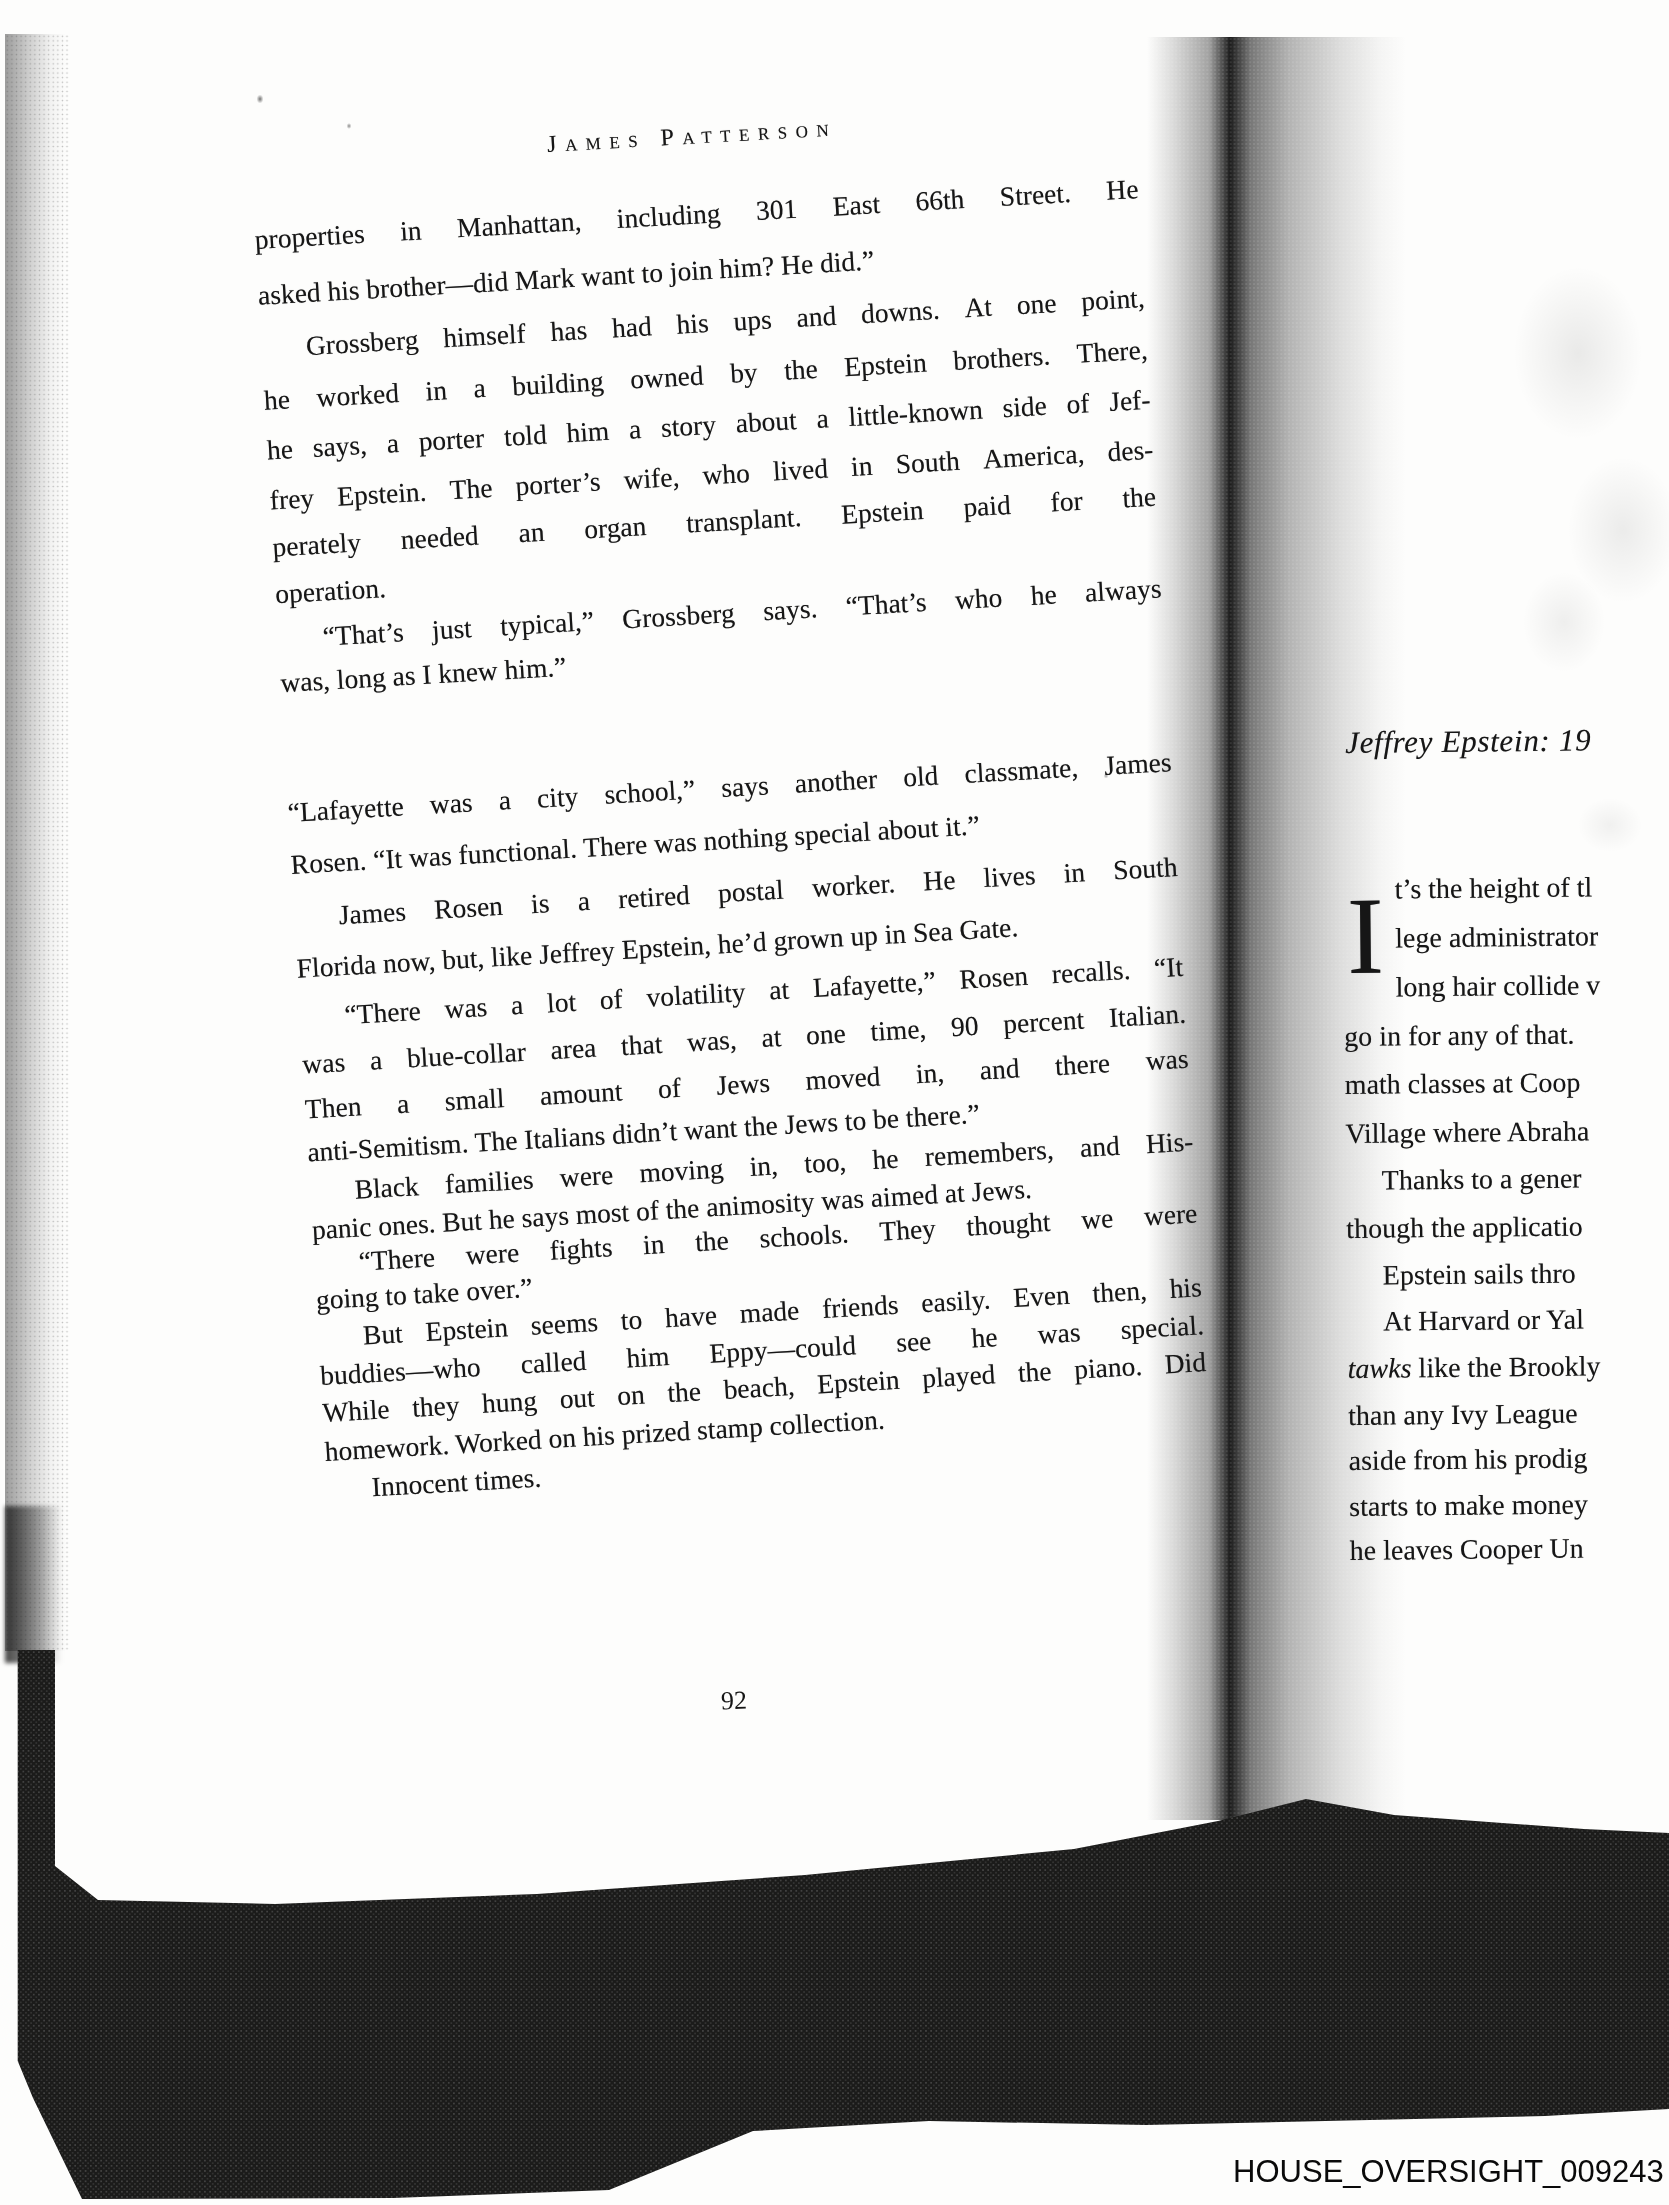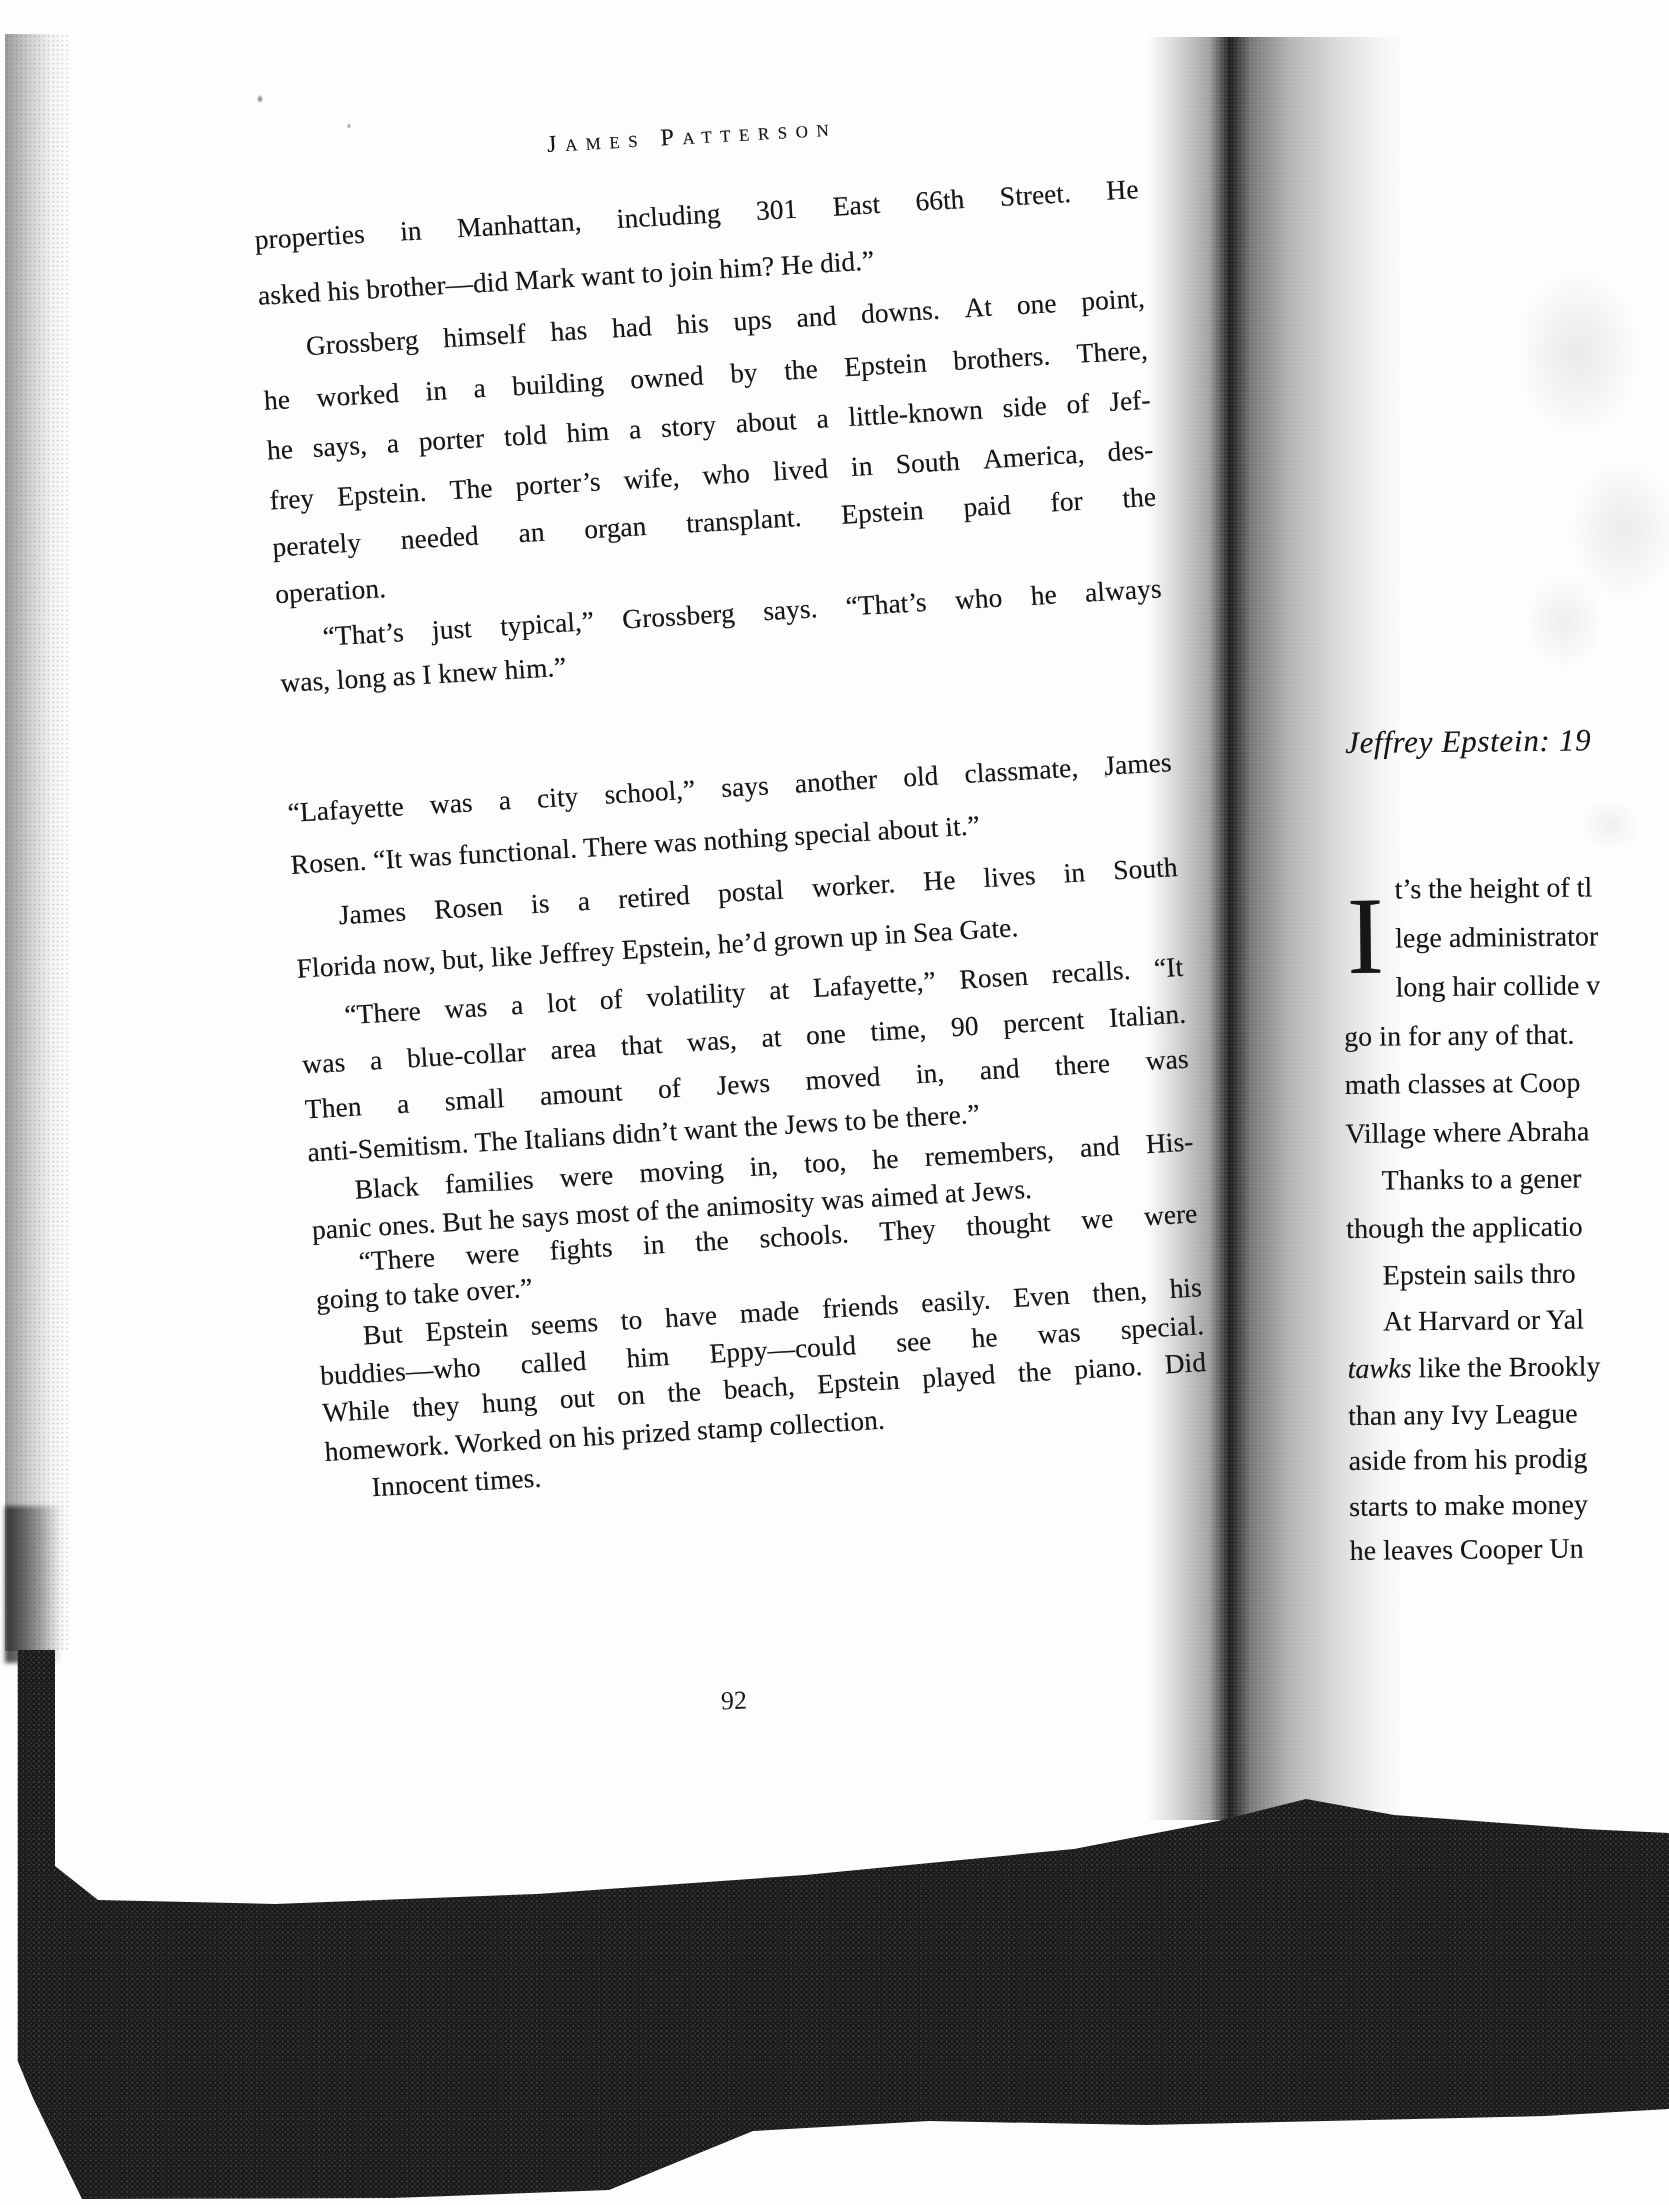--- a/index.html
+++ b/index.html
@@ -328,14 +328,15 @@
           <div class="right-line" style="top: 571px;">aside from his prodig</div>
           <div class="right-line" style="top: 617px;">starts to make money</div>
           <div class="right-line" style="top: 661px;">he leaves Cooper Un</div>
         </div>
     </div>
   </div>
 
   <div class="bottom-scan-band"></div>
   <div class="scan-speckle"></div>
 
+  <div class="watermark">HOUSE_OVERSIGHT_009243</div>
 </div>
 
 
 </body></html>

